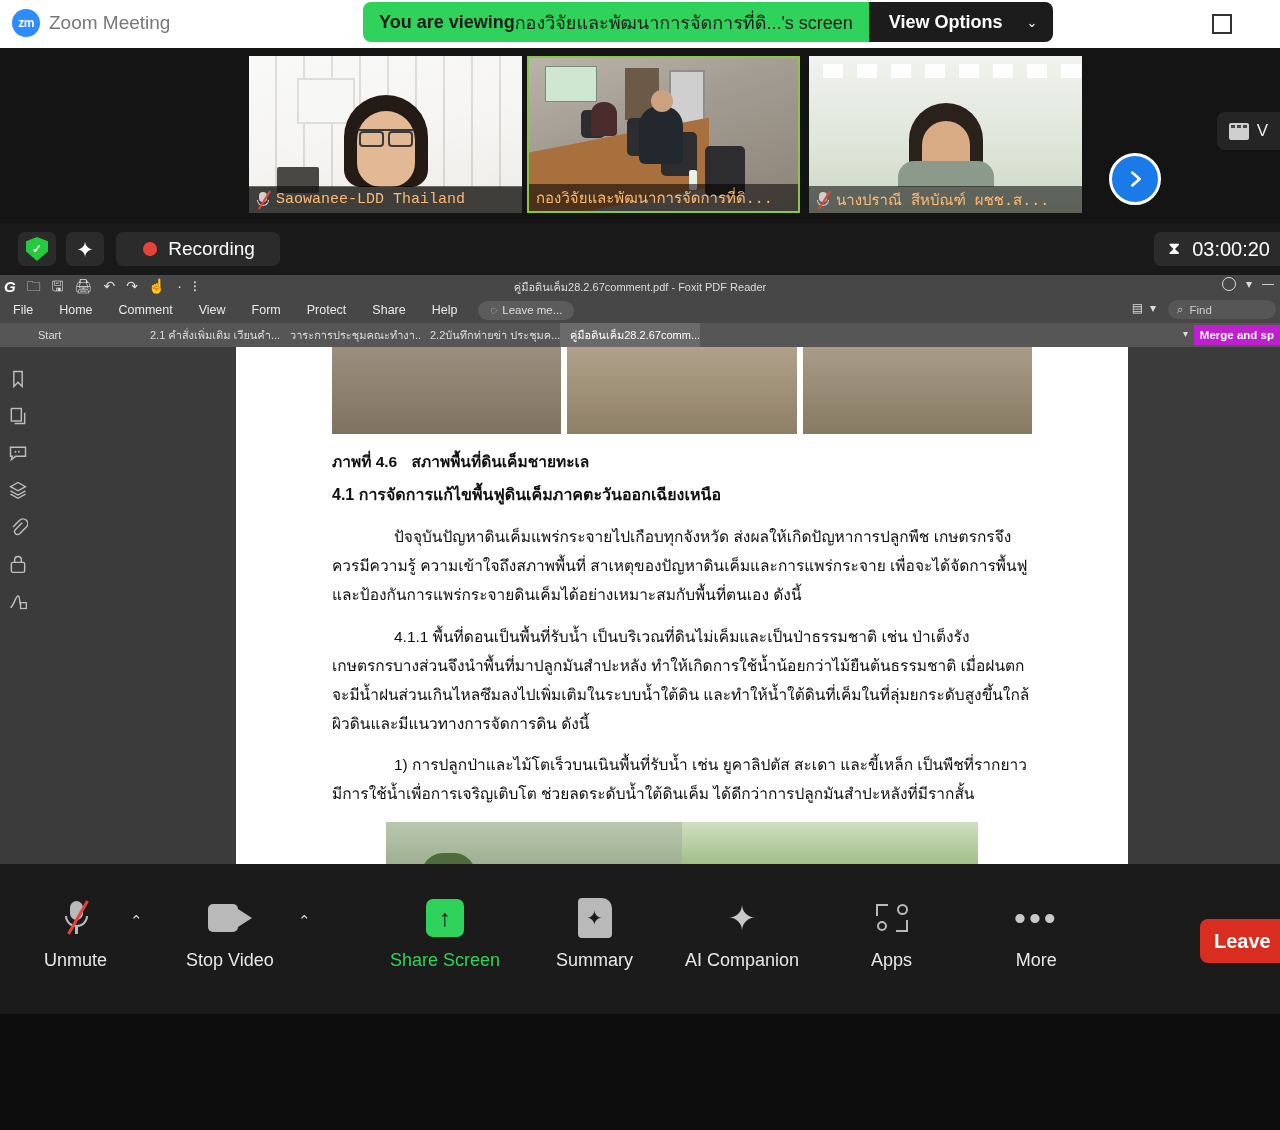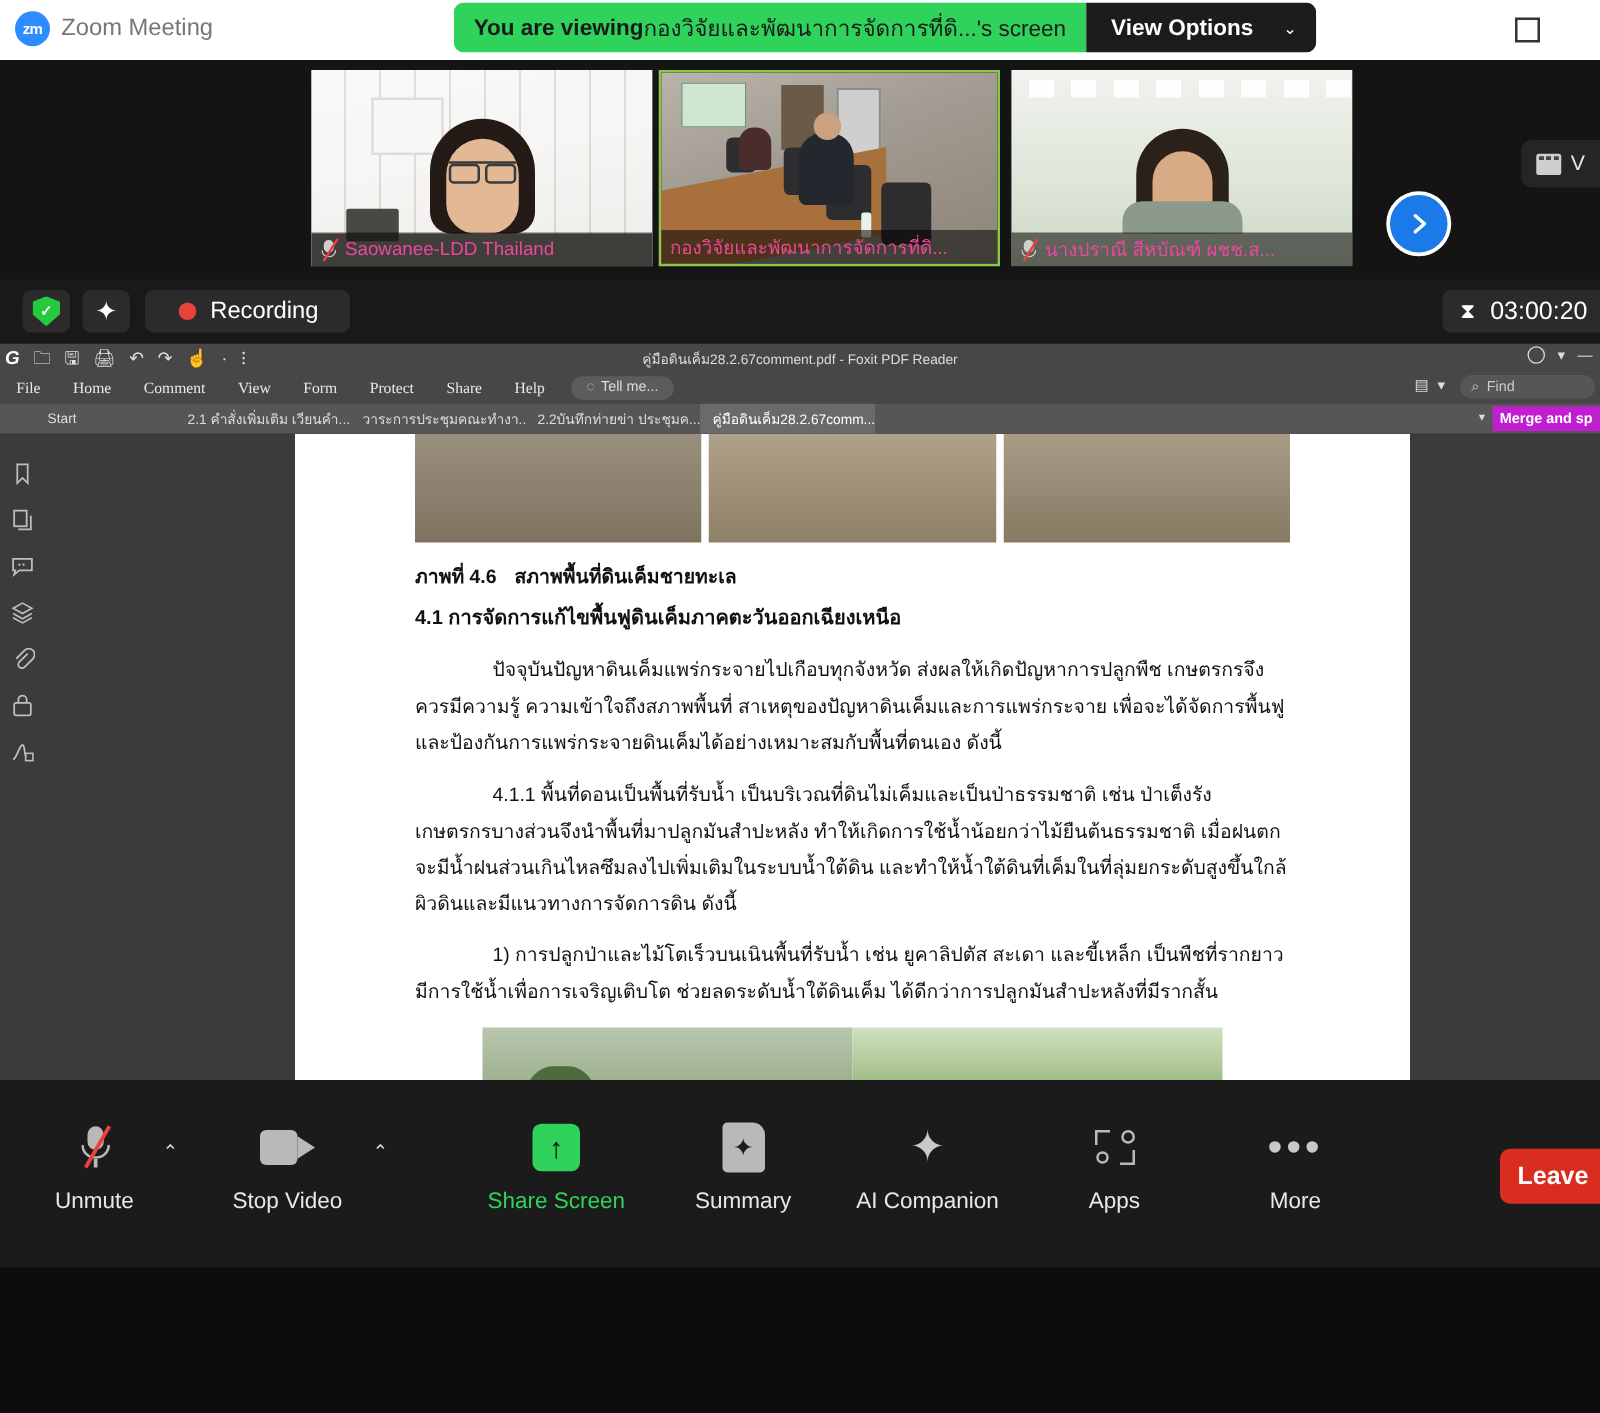--- a/index.html
+++ b/index.html
@@ -63,21 +63,21 @@
     position: absolute; top: 8px; width: 273px; height: 157px;
     overflow: hidden; background: #2a2a2a;
   }
   .thumb.t1 { left: 249px; }
   .thumb.t2 { left: 527px; border: 2px solid #89c64a; padding-left: 13px; }
   .thumb.t3 { left: 809px; }
   .thumb .namebar {
     position: absolute; left: 0; bottom: 0; width: 100%; height: 27px;
     background: rgba(0,0,0,0.55);
     display: flex; align-items: center; gap: 6px; padding: 0 7px;
-    color: #ec4899; font-size: 15px; white-space: nowrap; overflow: hidden;
+    color: #fdba74; font-size: 15px; white-space: nowrap; overflow: hidden; font-family: Liberation Mono, monospace;
   }
   .mic-off {
     position: relative; width: 14px; height: 17px; flex: 0 0 14px;
   }
   .mic-off .body {
     position: absolute; left: 3px; top: 1px; width: 8px; height: 10px;
     border-radius: 4px; background: #cfcfcf;
   }
   .mic-off .stand {
     position: absolute; left: 1px; top: 9px; width: 12px; height: 6px;
@@ -188,21 +188,21 @@
     color: #dcdcdc; font-size: 11px;
   }
   .foxit-win { position: absolute; right: 6px; top: 2px; display: flex; align-items: center; gap: 10px; color: #ddd; font-size: 12px;}
   .avatar-ic { width: 14px; height: 14px; border-radius: 50%; border: 1.3px solid #ddd; }
 
   .foxit-menu {
     position: relative; width: 100%; height: 26px; background: #474747;
     display: flex; align-items: center;
   }
   .foxit-menu .mi {
-    color: #e8e8e8; font-size: 12.5px; padding: 0 13px; line-height: 26px; font-family: Liberation Serif, serif;
+    color: #e8e8e8; font-size: 12.5px; padding: 0 13px; line-height: 26px;
   }
   .tellme {
     margin-left: 8px; height: 19px; background:#5c5c5c; border-radius: 10px;
     display:flex; align-items:center; gap:5px; padding:0 12px; color:#ddd; font-size:11.5px;
   }
   .findbox {
     position: absolute; right: 4px; top: 3px; width: 108px; height: 19px;
     background: #565656; border-radius: 10px;
     display: flex; align-items: center; gap: 6px; padding: 0 9px;
     color: #ccc; font-size: 11.5px;
@@ -471,21 +471,21 @@
       <span class="mi">File</span>
       <span class="mi">Home</span>
       <span class="mi">Comment</span>
       <span class="mi">View</span>
       <span class="mi">Form</span>
       <span class="mi">Protect</span>
       <span class="mi">Share</span>
       <span class="mi">Help</span>
       <span class="tellme">
         <span>◌</span>
-        <span>Tell me...</span>
+        <span>Leave me...</span>
       </span>
       <span class="cmpbtn">
         <span>▤</span>
         <span>▾</span>
       </span>
       <span class="findbox">
         <span>⌕</span>
         <span>Find</span>
       </span>
     </div>

